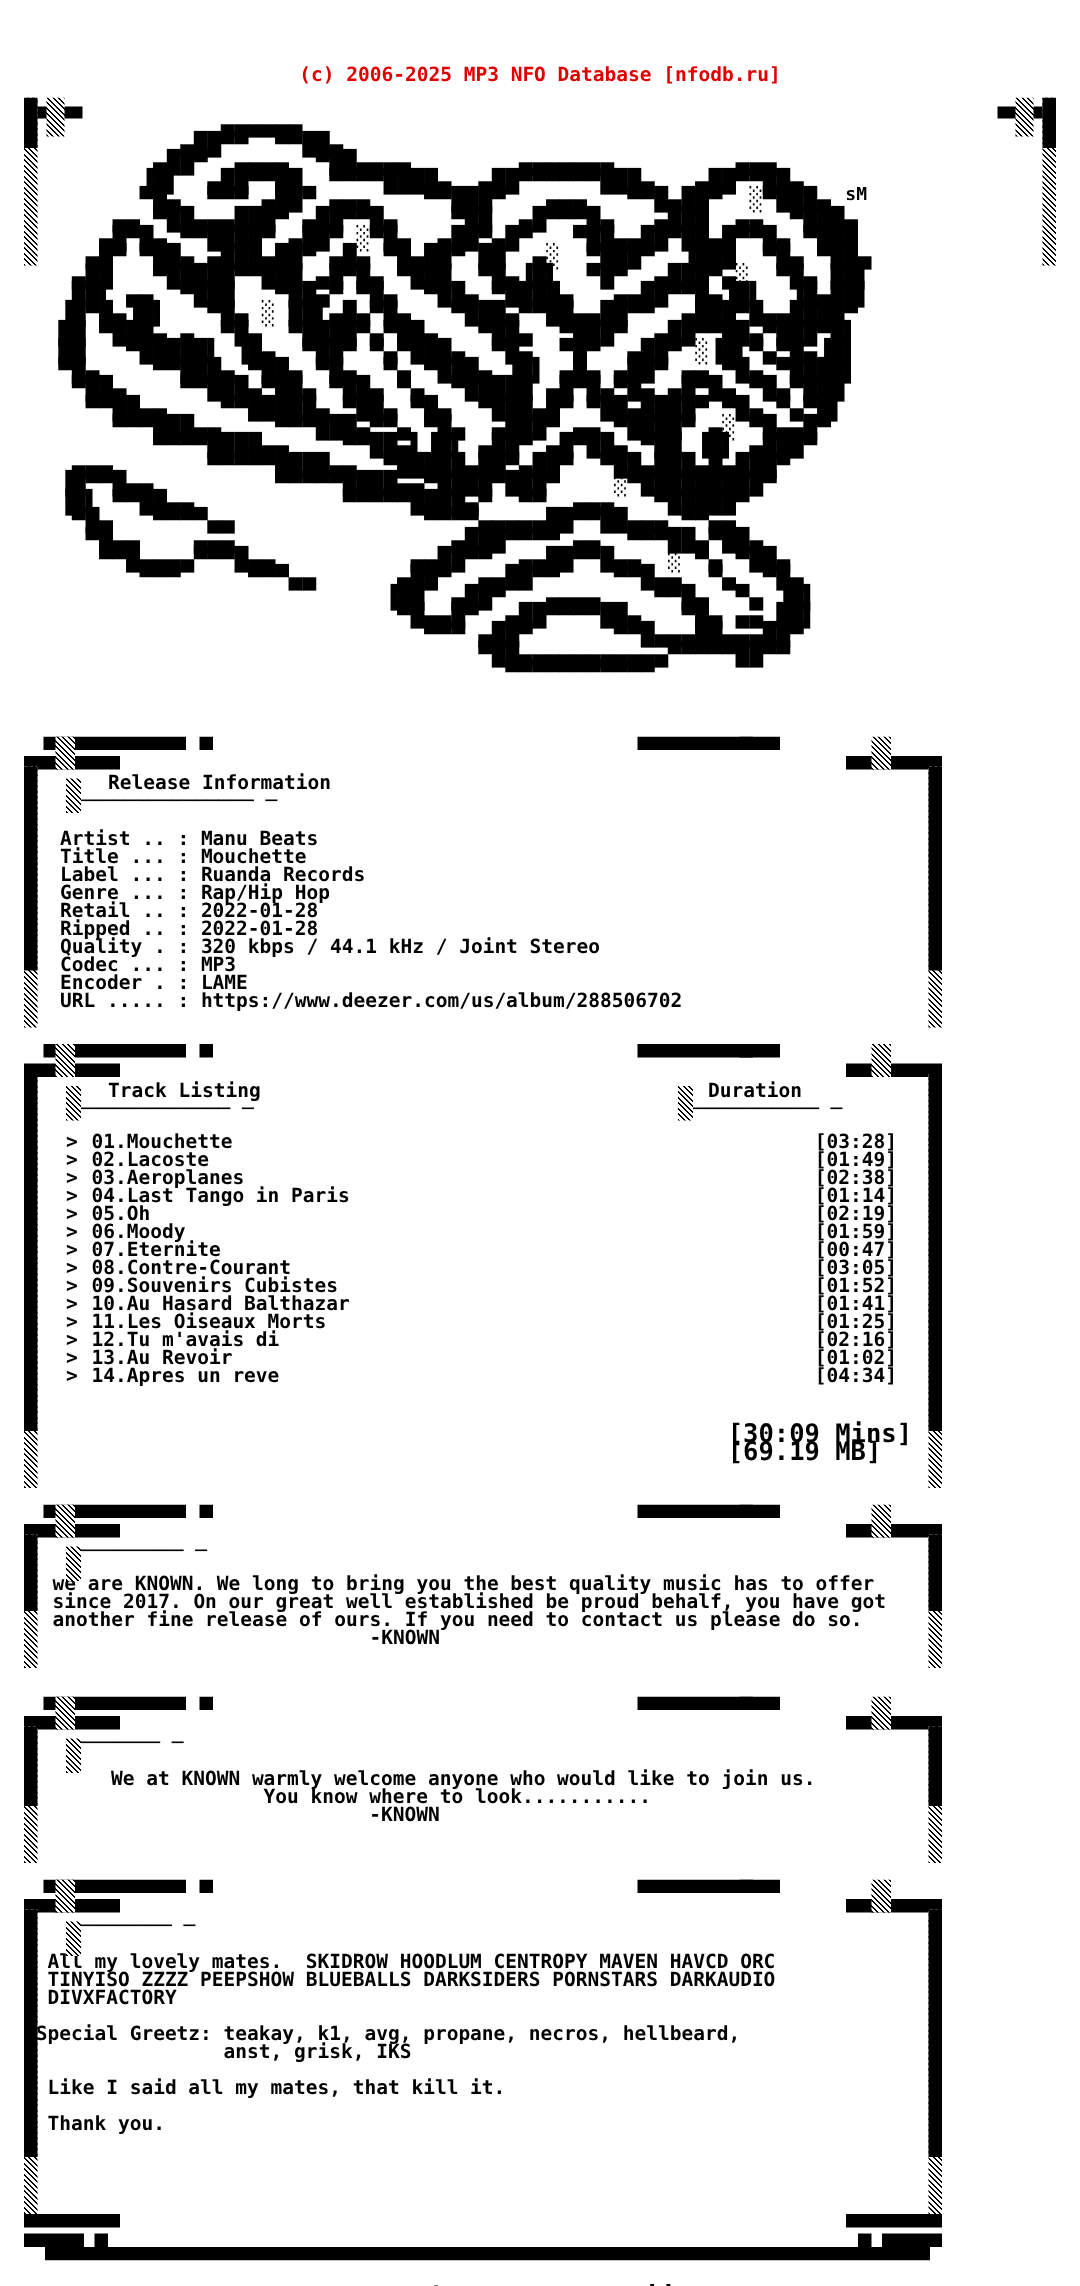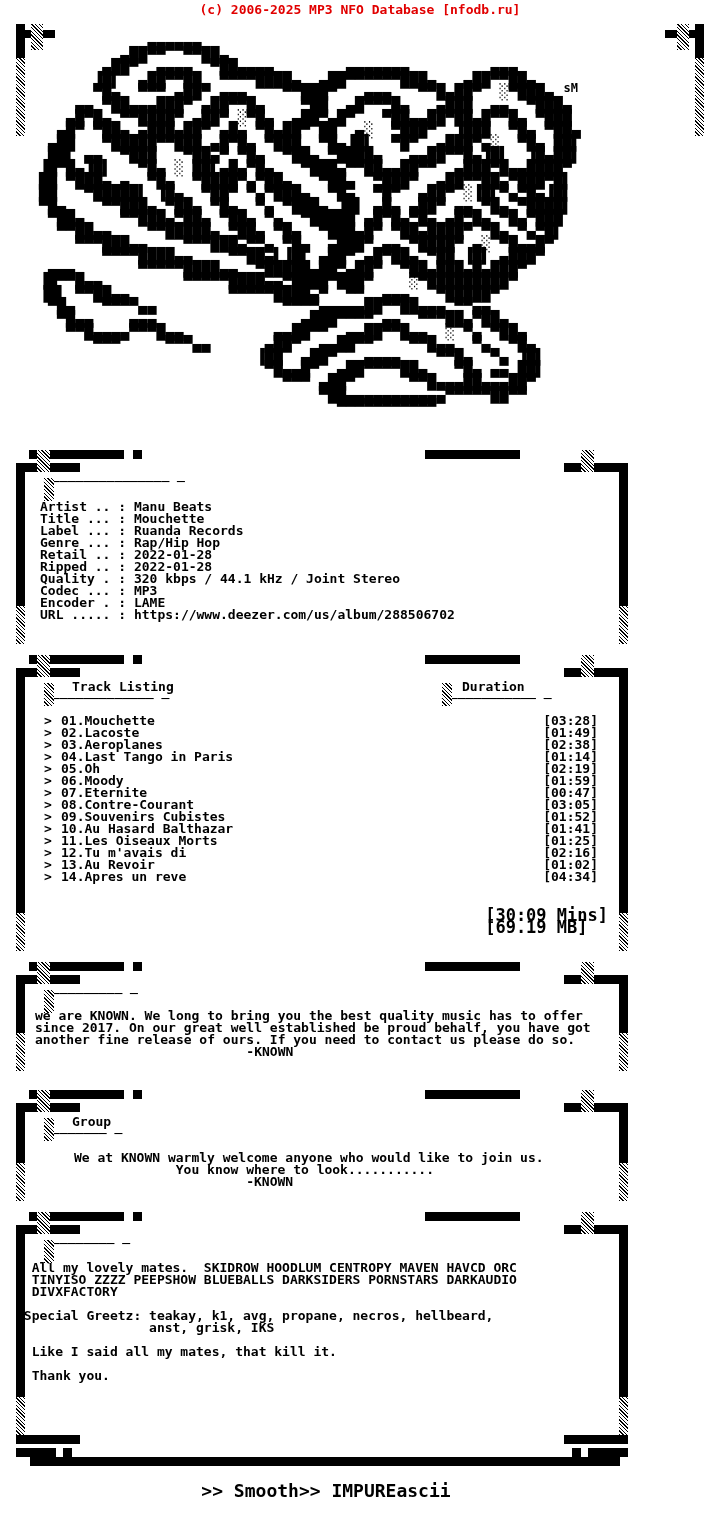--- a/index.html
+++ b/index.html
@@ -4,21 +4,21 @@
 <style>
   html,body{margin:0;padding:0;}
   body{
     width:720px;height:1524px;overflow:hidden;background:#fff;color:#000;
     font-family:"DejaVu Sans Mono","Liberation Mono",monospace;font-weight:bold;
     position:relative;
   }
   pre{margin:0;font-family:inherit;font-weight:bold;}
   .copyright{
     padding-top:3px;height:15px;text-align:center;
-    font-size:13px;line-height:14px;letter-spacing:0;
+    font-size:13px;line-height:14px;letter-spacing:0;margin-top:41px;
   }
   
   .art{position:relative;margin:6px 16px 0;height:420px;overflow:hidden;}
   .logo{position:absolute;left:14px;top:12px;font-size:15px;line-height:12.6px;}
   .sm{position:absolute;right:126px;top:58px;font-size:12px;line-height:12px;}
   .dith{background:repeating-linear-gradient(45deg,#000 0 1px,#fff 1px 2.6px);}
   .art-bar{position:absolute;top:0;width:9px;height:150px;
     background-image:linear-gradient(#000 0 34px,rgba(0,0,0,0) 34px),
       repeating-linear-gradient(45deg,#000 0 1px,#fff 1px 2.6px);
     background-size:100% 100%,100% 112px;background-repeat:no-repeat,no-repeat;}
@@ -57,21 +57,21 @@
     background-size:40px 9px,9px 9px,64px 9px,40px 9px,9px 9px,64px 9px;
     background-position:0 13px,47px 13px,0 0,
       calc(100% - 0px) 13px,calc(100% - 47px) 13px,100% 0;}
   .closing-bar{position:absolute;left:14px;right:8px;bottom:0;height:9px;background:#000;}
   
   .shead{position:relative;margin:4px 0 0 28px;}
   .strip{position:absolute;left:0;top:2px;width:10px;height:23px;}
   .stitle{padding-left:28px;font-size:13px;line-height:12px;}
   .sdash{font-size:13px;line-height:12px;}
   .heads{position:relative;}
-  .shead.dur{position:absolute;left:426px;top:0;margin:0;}
+  .shead.dur{position:absolute;left:436px;top:0;margin:0;}
   .shead.dur .stitle{padding-left:20px;}
   
   .txt{font-size:13px;line-height:12px;}
   .ri{margin-top:13px;padding-left:24px;}
   .notes-t{margin-top:10px;padding-left:19px;}
   .group-t{margin-top:12px;padding-left:58px;}
   .greetz-t{margin-top:12px;}
   
   .trows{margin-top:10px;}
   .trow{display:flex;font-size:13px;line-height:12px;white-space:pre;}
@@ -127,20 +127,21 @@
                                   ▀▀▀▀▀▀▀▀▀▀▀</pre>
   <span class="sm">sM</span>
 </div>
 
 <div class="nbox b1">
   <div class="btop"></div>
   <div class="vbar vl"></div>
   <div class="vbar vr"></div>
   <div class="shead">
     <span class="strip dith"></span>
+    <pre class="stitle">Release Information</pre>
     <pre class="sdash">──────────────── ─</pre>
   </div>
   <pre class="txt ri">Artist .. : Manu Beats
 Title ... : Mouchette
 Label ... : Ruanda Records
 Genre ... : Rap/Hip Hop
 Retail .. : 2022-01-28
 Ripped .. : 2022-01-28
 Quality . : 320 kbps / 44.1 kHz / Joint Stereo
 Codec ... : MP3
@@ -253,21 +254,20 @@
 another fine release of ours. If you need to contact us please do so.
                            -KNOWN</pre>
 </div>
 
 <div class="nbox b4">
   <div class="btop"></div>
   <div class="vbar vl"></div>
   <div class="vbar vr"></div>
   <div class="shead">
     <span class="strip dith"></span>
-    <pre class="stitle">Group</pre>
     <pre class="sdash">──────── ─</pre>
   </div>
   <pre class="txt group-t">We at KNOWN warmly welcome anyone who would like to join us.
              You know where to look...........
                       -KNOWN</pre>
 </div>
 
 <div class="nbox b5">
   <div class="btop"></div>
   <div class="vbar vl"></div>

